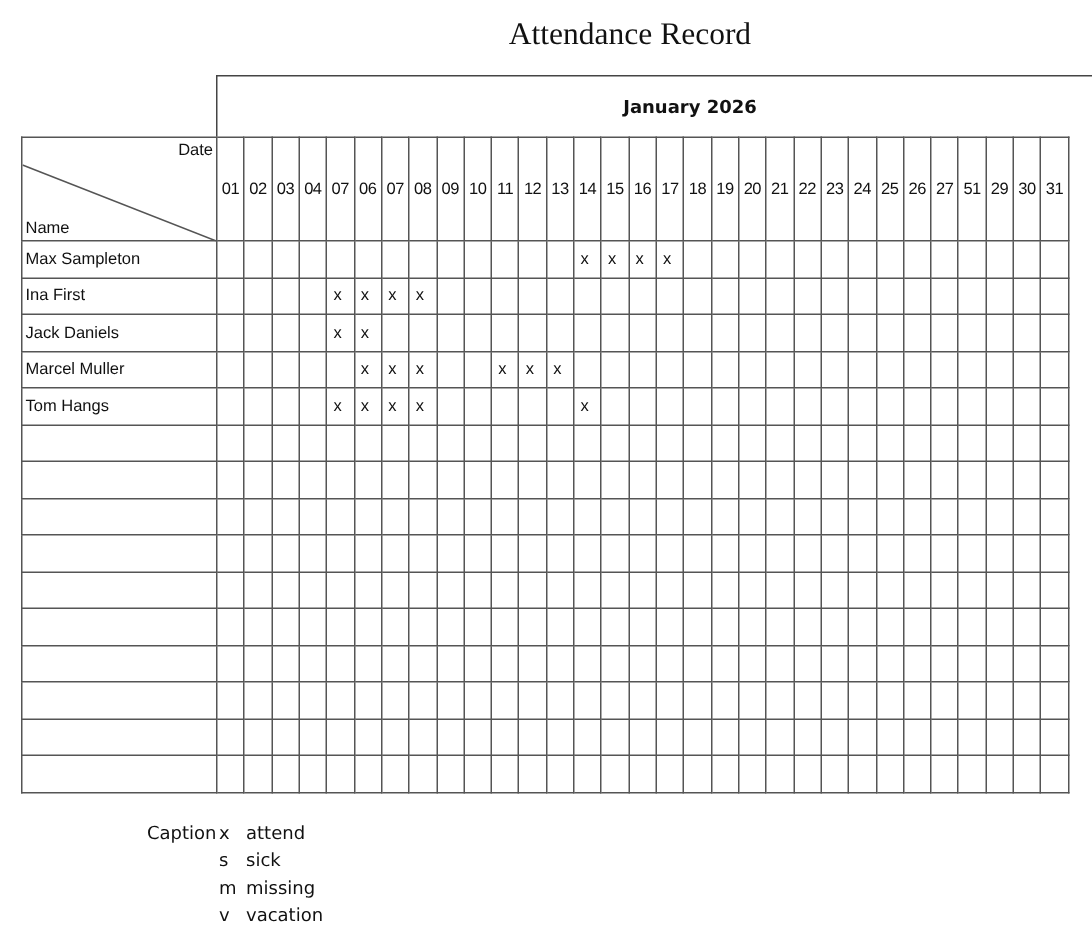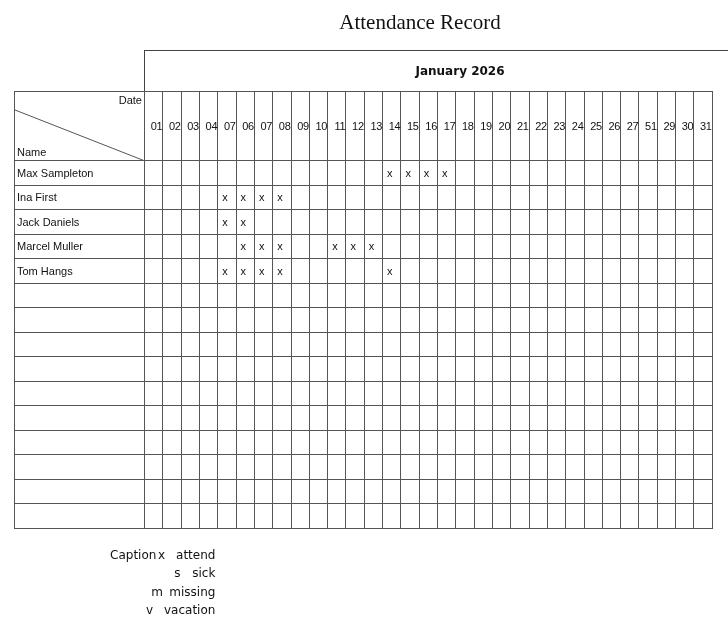--- a/index.html
+++ b/index.html
@@ -3,31 +3,31 @@
 <meta charset="utf-8">
 <style>
   html, body { margin: 0; padding: 0; background: #ffffff; }
   body { width: 728px; height: 629px; position: relative; overflow: hidden; font-family: "Liberation Sans", sans-serif; color: #111; }
   .title { position: absolute; left: 0; width: 728px; top: 10px; text-align: center; font-family: "Liberation Serif", "DejaVu Serif", serif; font-size: 21px; padding-left: 112px; box-sizing: border-box; }
   .month-box { position: absolute; left: 144px; top: 50px; width: 632px; height: 41px; border: 1px solid #444; border-bottom: none; box-sizing: border-box; display: flex; align-items: center; justify-content: center; font-weight: bold; font-size: 12px; font-family: "DejaVu Sans", sans-serif; }
   .grid { position: absolute; left: 14px; top: 91px; border-collapse: collapse; table-layout: fixed; }
   .grid td { border: 1px solid #555; padding: 0; box-sizing: border-box; font-size: 11px; }
   .grid .namecol { width: 130px; }
   .grid .daycol { width: 18.32px; }
-  .hdr-row td { height: 69px; text-align: right; }
+  .hdr-row td { height: 69px; }
   .corner { position: relative; }
   .corner svg { position: absolute; left: 0; top: 0; }
   .corner .date-lbl { position: absolute; right: 2px; top: 2px; font-size: 11px; }
   .corner .name-lbl { position: absolute; left: 2px; bottom: 2px; font-size: 11px; margin-top: 35px; }
   .day-hdr { text-align: center; font-size: 11px; letter-spacing: -0.3px; }
   .body-row td { height: 24.5px; }
   .name-cell { padding-left: 2px !important; font-size: 11px; white-space: nowrap; }
   .mark { font-size: 11px; padding-left: 4px !important; text-align: left; }
   .caption { position: absolute; left: 98px; top: 546px; font-family: "DejaVu Sans", sans-serif; font-size: 12px; }
-  .cap-row { display: flex; height: 18.3px; line-height: 18.3px; justify-content: flex-end; }
+  .cap-row { display: flex; height: 18.3px; line-height: 18.3px; }
   .cap-head { width: 48px; }
   .cap-code { width: 18px; }
 </style>
 </head>
 <body>
 
 <div class="title">Attendance Record</div>
 
 <div class="month-box">
   <span>January 2026</span>

